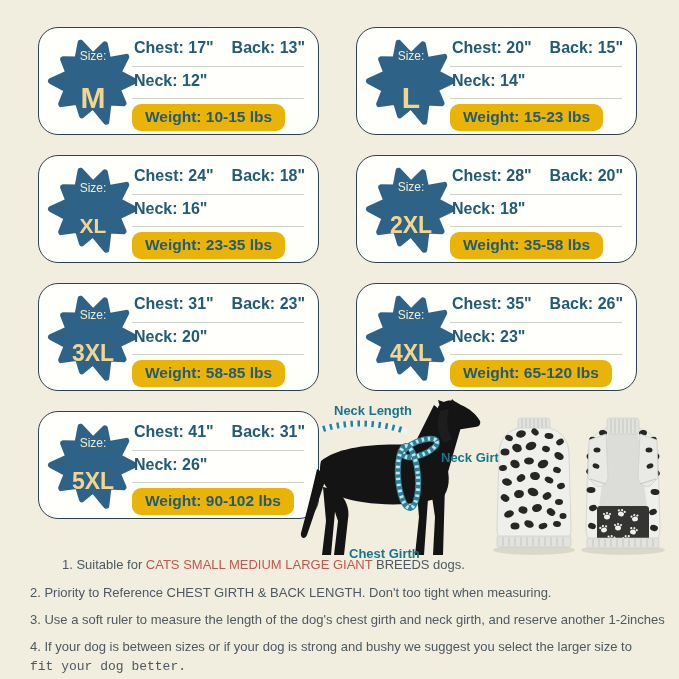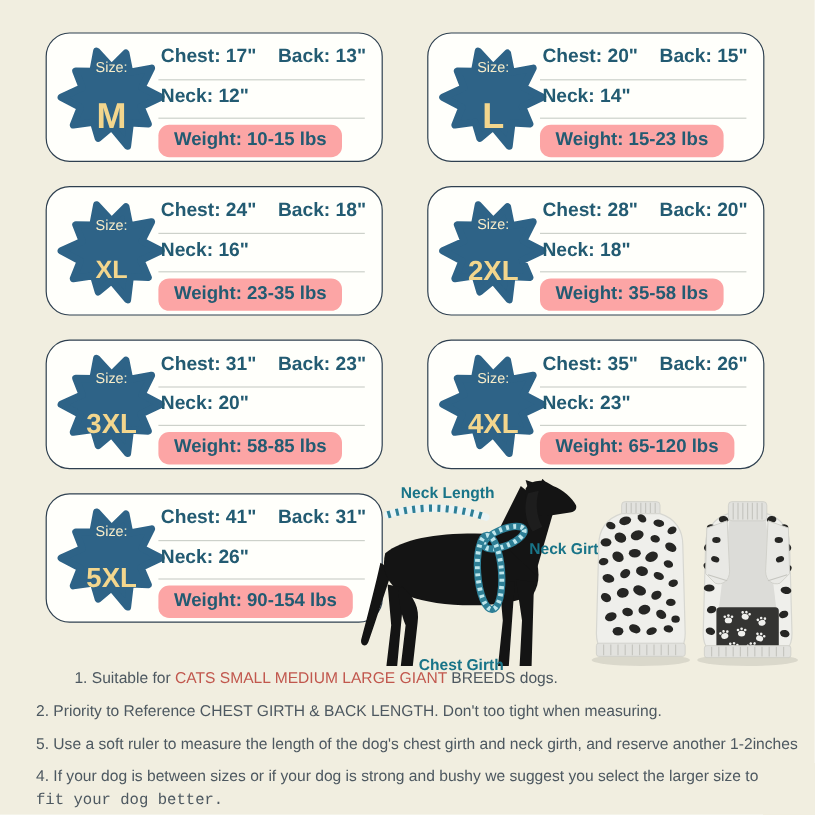--- a/index.html
+++ b/index.html
@@ -28,21 +28,21 @@
   .tag-letter.len1{font-size:30px;}
   .tag-letter.len2{font-size:21px;}
   .tag-letter.len3{font-size:23px;}
   .meas-line1{position:absolute;left:95px;top:11px;width:178px;font-size:16px;font-weight:600;color:#235b72;white-space:nowrap;}
   .meas-line1 .back-val{margin-left:18px;}
   .div1,.div2{position:absolute;left:93px;right:14px;border-top:1px solid #cdd1ca;}
   .div1{top:38px;} .div2{top:70px;}
   .meas-line2{position:absolute;left:95px;top:44px;font-size:16px;font-weight:600;color:#235b72;white-space:nowrap;}
   .weight-pill{
     position:absolute;left:93px;top:76px;
-    background:#fca5a5;border-radius:9px;padding:4px 13px 5px 13px;
+    background:#eab308;border-radius:9px;padding:4px 13px 5px 13px;
     font-size:15.5px;font-weight:600;color:#235b72;white-space:nowrap;
   }
   
   .c0{left:38px;top:27px;}  .c1{left:356px;top:27px;}
   .c2{left:38px;top:155px;} .c3{left:356px;top:155px;}
   .c4{left:38px;top:283px;} .c5{left:356px;top:283px;}
   .c6{left:38px;top:411px;}
   
   .dog-svg{position:absolute;left:293px;top:399px;width:195px;height:160px;}
   .diagram-label{position:absolute;font-size:13px;font-weight:600;color:#197488;white-space:nowrap;}
@@ -191,21 +191,21 @@
         <span class="tag-prefix">Size:</span>
         <span class="tag-letter len3">5XL</span>
       </div>
     </div>
     <div class="meas-line1">
       <span>Chest: 41"</span><span class="back-val">Back: 31"</span>
     </div>
     <div class="div1"></div>
     <div class="meas-line2">Neck: 26"</div>
     <div class="div2"></div>
-    <div class="weight-pill">Weight: 90-154 lbs</div>
+    <div class="weight-pill">Weight: 90-102 lbs</div>
   </div>
 
   <svg class="dog-svg" viewBox="0 0 195 160">
     <g fill="#141414">
 
       <path d="M24,70 C20,88 14,112 8,134 C7,139 12,141 14,136 C21,116 28,94 34,76 Z"></path>
 
       <path d="M28,62 C45,48 80,44 122,46 L150,58 C157,72 158,86 151,97 C120,110 70,106 48,98 C32,92 24,78 28,62 Z"></path>
 
       <polygon points="120,48 141,6 168,28 153,80"></polygon>
@@ -428,17 +428,17 @@
         <line x1="64" y1="123" x2="64" y2="131"></line>
         <line x1="70" y1="123" x2="70" y2="131"></line>
         <line x1="76" y1="123" x2="76" y2="131"></line>
       </g>
   </svg>
 
   <div class="note n1">
     <span>1. Suitable for </span><span class="hl">CATS SMALL MEDIUM LARGE GIANT</span><span> BREEDS  dogs.</span>
   </div>
   <div class="note n2">2. Priority to Reference CHEST GIRTH &amp; BACK LENGTH. Don't too tight when measuring.</div>
-  <div class="note n3">5. Use a soft ruler to measure the length of the dog's chest girth and neck girth, and reserve another 1-2inches</div>
+  <div class="note n3">3. Use a soft ruler to measure the length of the dog's chest girth and neck girth, and reserve another 1-2inches</div>
   <div class="note n4a">4. If your dog is between sizes or if your dog is strong and bushy we suggest you select the larger size to</div>
   <div class="note n4b">fit your dog better.</div>
 
 </div>
 
 </body></html>

